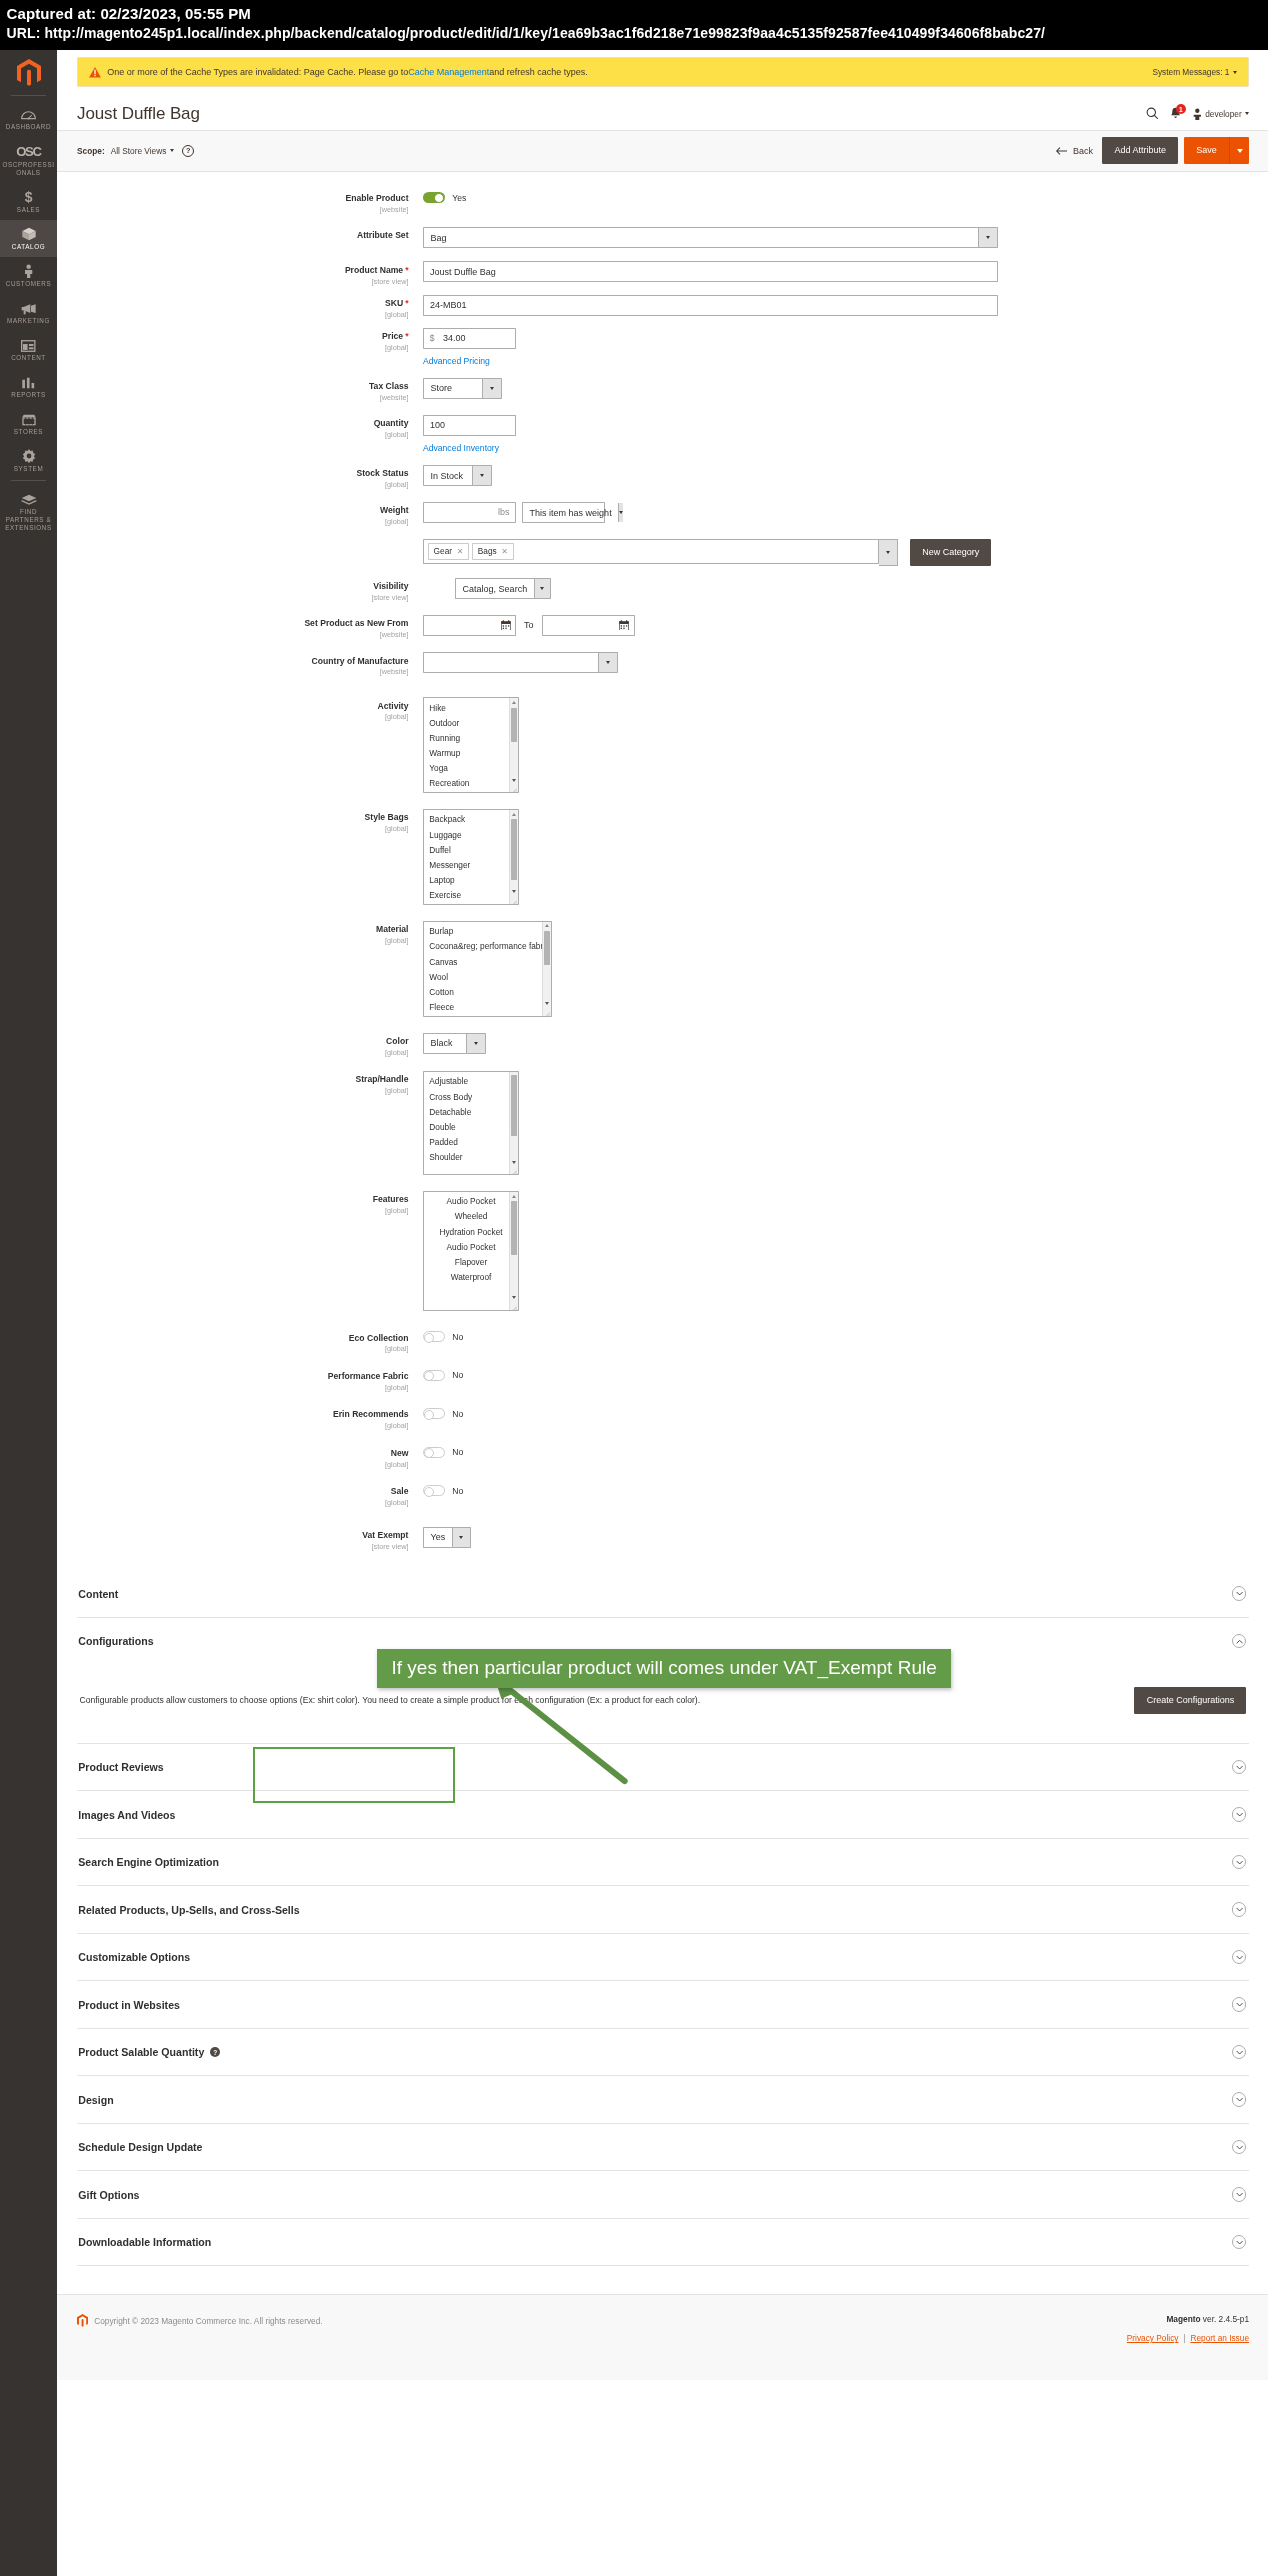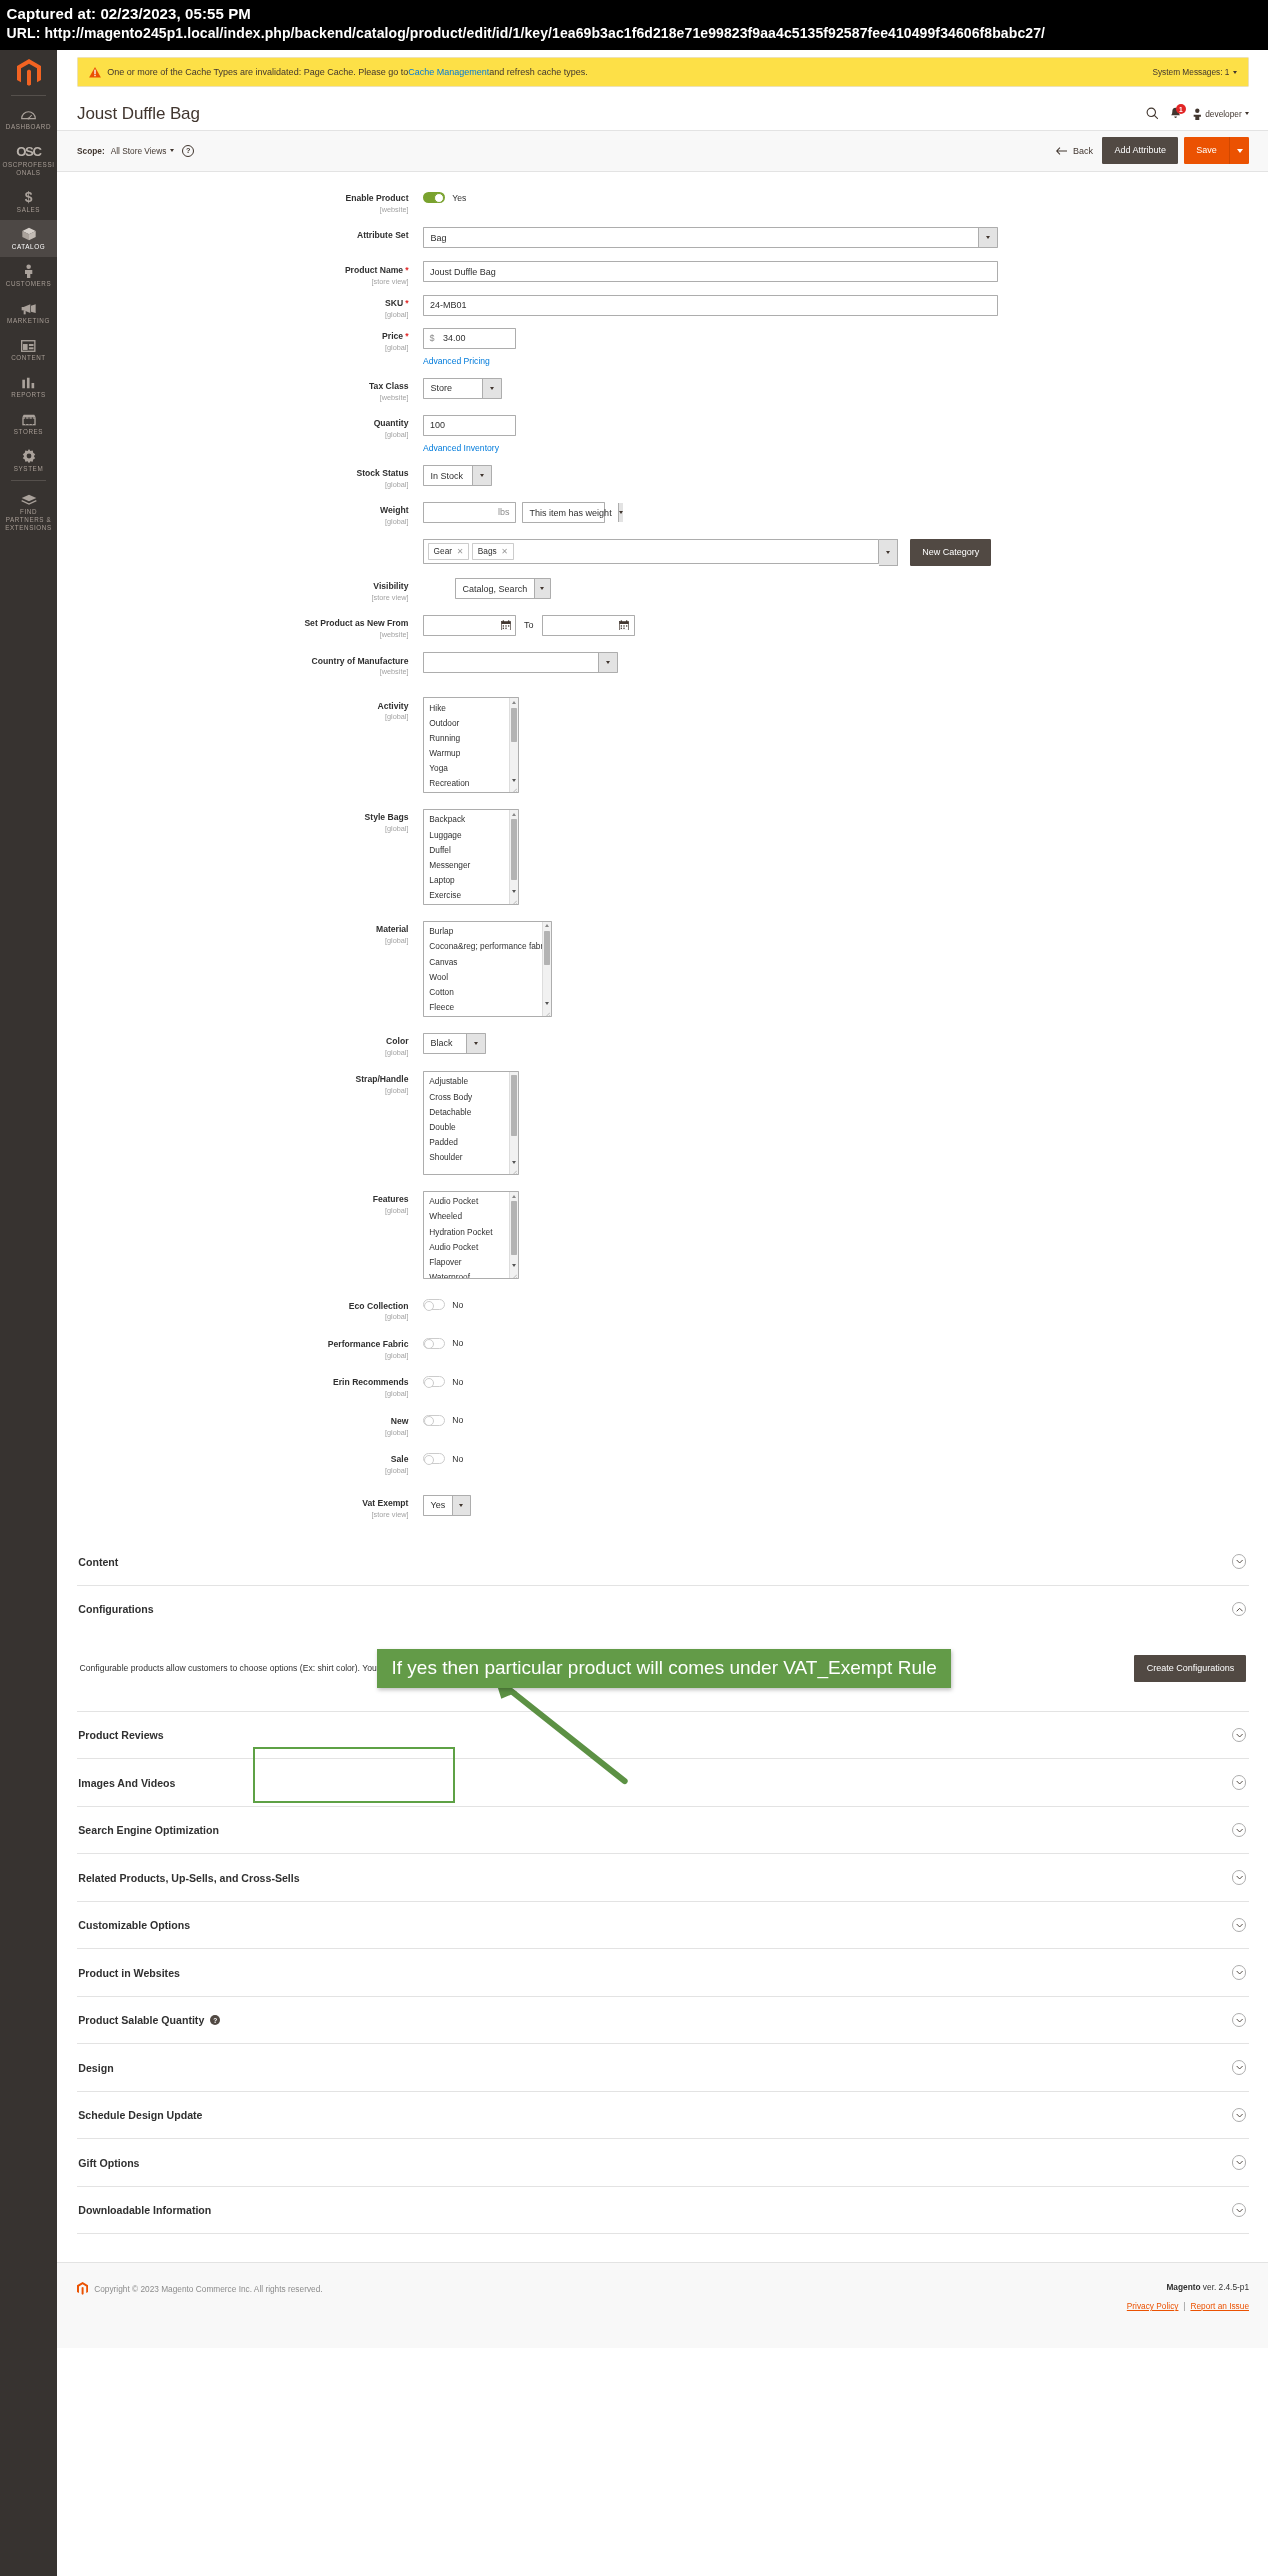--- a/index.html
+++ b/index.html
@@ -809,21 +809,21 @@
           </div>
         </div>
       </div>
 
       <div class="frow" style="margin-top:14.5px;">
         <div class="flabel">
           <div class="lbl"><span>Features</span></div>
           <div class="scopehint">[global]</div>
         </div>
         <div class="fctl">
-          <div class="multisel" style="height:88px;">
+          <div class="multisel" style="height:120px;text-align:center;">
             <ul>
               <li>Audio Pocket</li>
               <li>Wheeled</li>
               <li>Hydration Pocket</li>
               <li>Audio Pocket</li>
               <li>Flapover</li>
               <li>Waterproof</li>
             </ul>
             <span class="ms-track">
               <span class="ms-up">

